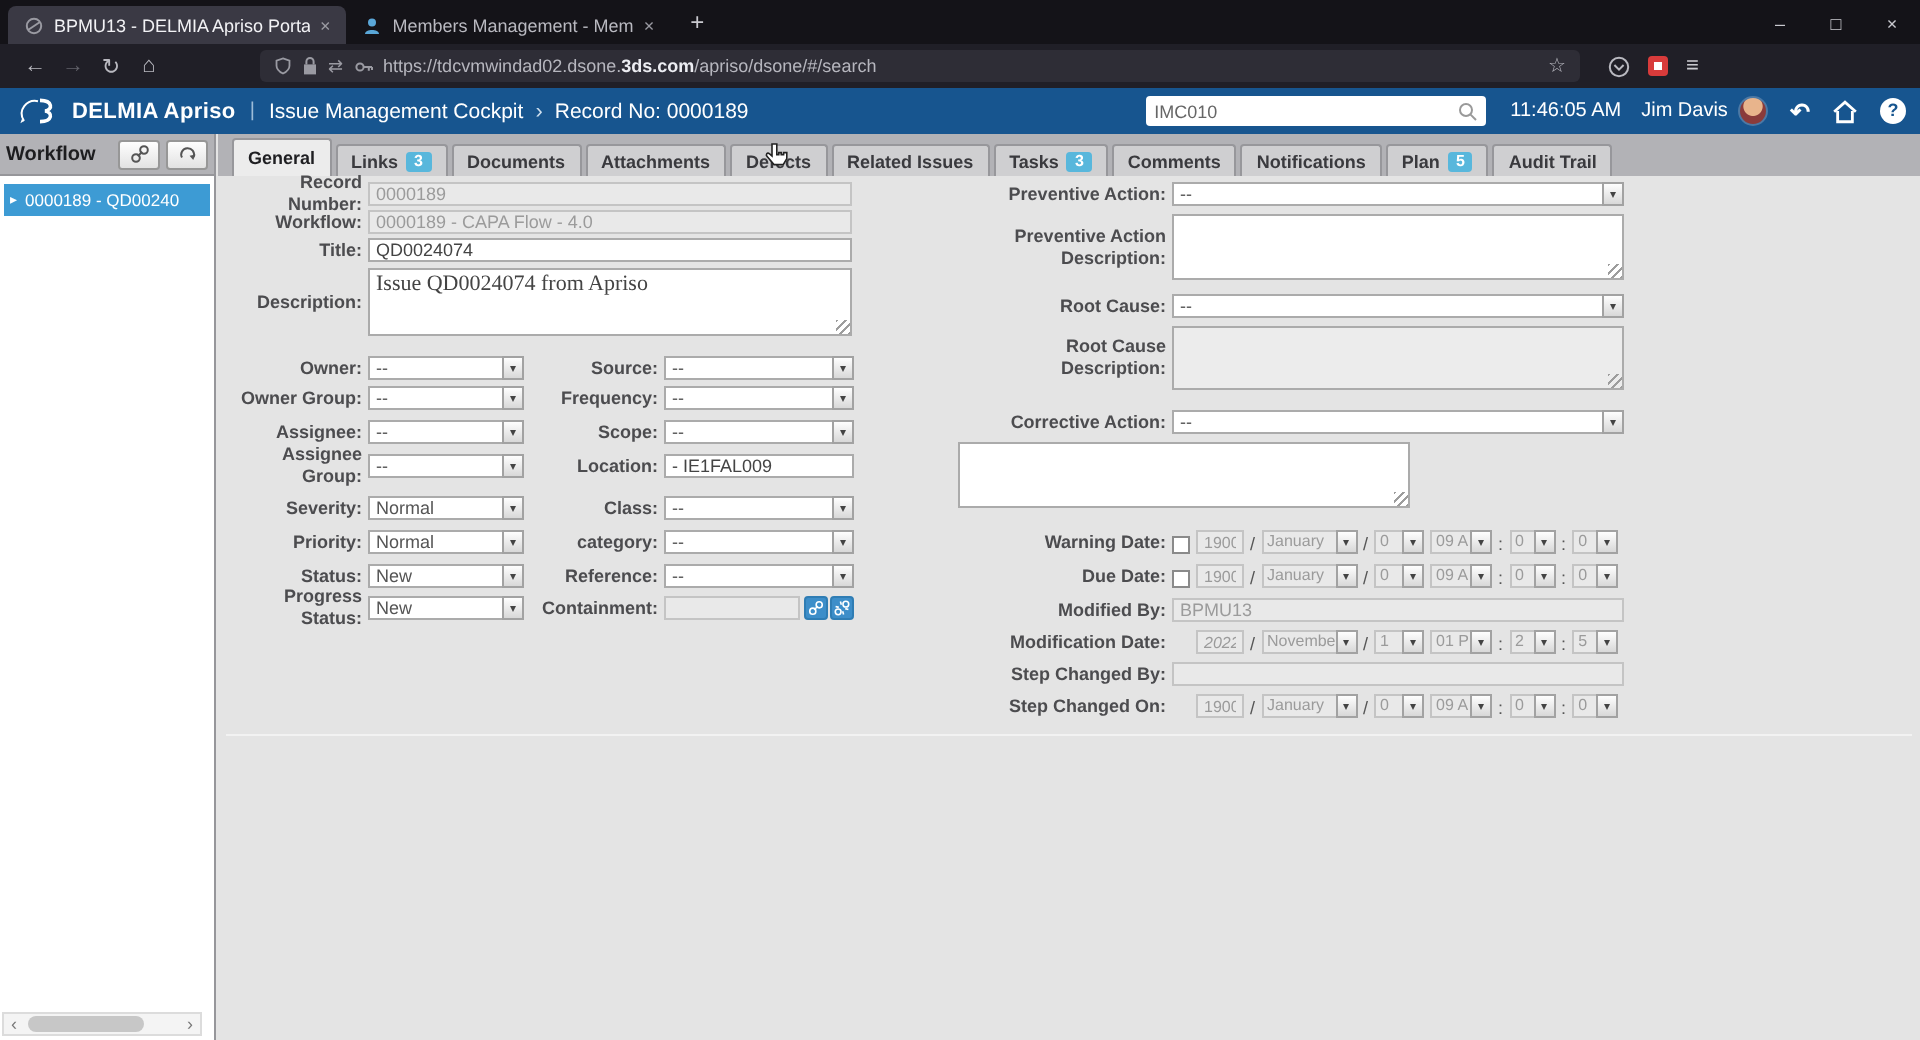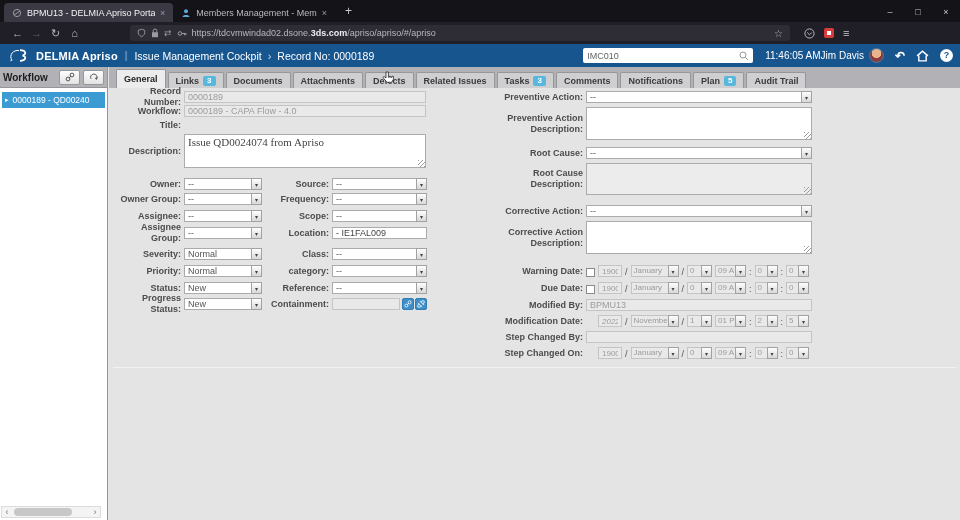--- a/index.html
+++ b/index.html
@@ -31,21 +31,21 @@
   
   .appbar { position:absolute; top:44px; left:0; right:0; height:23px; background:#17558f; display:flex; align-items:center; padding:3px 7px; color:#fff; }
   .brand { font-size:11px; font-weight:bold; margin-left:5px; letter-spacing:.2px; }
   .hsep { margin:0 7px; color:#9dbcd8; font-size:10px; }
   .happ { font-size:10.5px; }
   .hcrumb { margin:0 6px; font-size:11px; color:#cfe0ef; }
   .hrec { font-size:10.5px; }
   .search { margin-left:auto; width:170px; height:15px; background:#fff; border-radius:2px; display:flex; align-items:center; padding:0 4px; }
   .search input { flex:1; border:none; outline:none; font-size:9px; color:#666; font-family:inherit; background:transparent; }
   .htime { font-size:10px; margin-left:12px; }
-  .huser { font-size:10px; }
+  .huser { font-size:10px; margin-left:10px; }
   .avatar { width:15px; height:15px; border-radius:50%; margin-left:5px; background:radial-gradient(circle at 50% 32%, #e8b48c 0 42%, #8a3b3b 46%); border:1px solid #4c79a5; }
   .hic { margin-left:11px; font-size:12px; font-weight:bold; line-height:14px; }
   .helpc { margin-left:11px; width:13px; height:13px; border-radius:50%; background:#fff; color:#17558f; font-size:9px; font-weight:bold; text-align:center; line-height:13px; }
 
   
   .workspace { position:absolute; top:67px; left:0; right:0; bottom:0; }
   .sidebar { position:absolute; left:0; top:0; width:108px; bottom:0; background:#fff; border-right:1px solid #96969a; }
   .side-head { height:21px; background:#b2b2b6; border-bottom:1px solid #96969a; display:flex; align-items:center; padding:0 3px; gap:3px; }
   .side-title { font-size:10px; font-weight:bold; color:#1d1d1f; flex:1; }
   .side-btn { width:21px; height:15px; background:linear-gradient(#fefefe,#e2e2e2); border:1px solid #979797; border-radius:2px; display:flex; align-items:center; justify-content:center; }
@@ -130,21 +130,21 @@
         </svg>
       <svg width="8" height="10" viewBox="0 0 8 10">
           <rect x="1" y="4.2" width="6" height="5" fill="#9a9aa2"></rect>
           <path d="M2.2 4.2 V2.8 a1.8 1.8 0 0 1 3.6 0 V4.2" fill="none" stroke="#9a9aa2"></path>
         </svg>
       <span style="font-size:9px;color:#9a9aa2">⇄</span>
       <svg width="10" height="9" viewBox="0 0 10 9">
           <circle cx="3" cy="4.5" r="1.8" fill="none" stroke="#9a9aa2"></circle>
           <path d="M4.8 4.5 H9 M7.4 4.5 V6.4 M9 4.5 V6" stroke="#9a9aa2" fill="none"></path>
         </svg>
-      <span class="utext"><span>https://tdcvmwindad02.dsone.</span><span class="udom">3ds.com</span><span>/apriso/apriso/#/apriso</span></span>
+      <span class="utext"><span>https://tdcvmwindad02.dsone.</span><span class="udom">3ds.com</span><span>/apriso/dsone/#/search</span></span>
       <span class="ustar">☆</span>
     </div>
     <div class="uric">
       <svg width="11" height="11" viewBox="0 0 11 11">
           <circle cx="5.5" cy="5.5" r="4.6" fill="none" stroke="#b9b9c0"></circle>
           <path d="M3.2 4.5 L5.5 6.8 L7.8 4.5" fill="none" stroke="#b9b9c0"></path>
         </svg>
       <span class="extbox">
           <i></i>
         </span>
@@ -260,20 +260,21 @@
         <div class="fr" style="top:3px; left:2px">
           <span class="lb" style="width:70px">Record Number:</span>
           <input class="inp dis" style="width: 242px;" value="0000189">
         </div>
         <div class="fr" style="top:17px; left:2px">
           <span class="lb" style="width:70px">Workflow:</span>
           <input class="inp dis" style="width: 242px;" value="0000189 - CAPA Flow - 4.0">
         </div>
         <div class="fr" style="top:31px; left:2px">
           <span class="lb" style="width:70px">Title:</span>
+          <input class="inp" style="width: 242px;" value="QD0024074">
         </div>
         <div class="fr tall" style="top:46px; left:2px">
           <span class="lb" style="width:70px">Description:</span>
           <span class="taw" style="width:242px; height:34px">
             <textarea style="">Issue QD0024074 from Apriso</textarea>
             <span class="rz"></span>
           </span>
         </div>
 
         <div class="fr" style="top:90px; left:2px">
@@ -411,21 +412,20 @@
           </span>
         </div>
         <div class="fr" style="top:117px; left:370px">
           <span class="lb" style="width:104px">Corrective Action:</span>
           <span class="combo" style="width:226px">
               <span class="cval">--</span>
               <span class="cbtn">▾</span>
             </span>
         </div>
         <div class="fr tall" style="top:133px; left:370px">
-          <span class="lb" style="width:104px">Corrective Action Description:</span>
           <span class="taw" style="width:226px; height:33px">
             <textarea style=""></textarea>
             <span class="rz"></span>
           </span>
         </div>
 
         <div class="fr" style="top:177px; left:370px">
           <span class="lb" style="width:104px">Warning Date:</span>
           <span class="dt">
             <span class="cb"></span>

